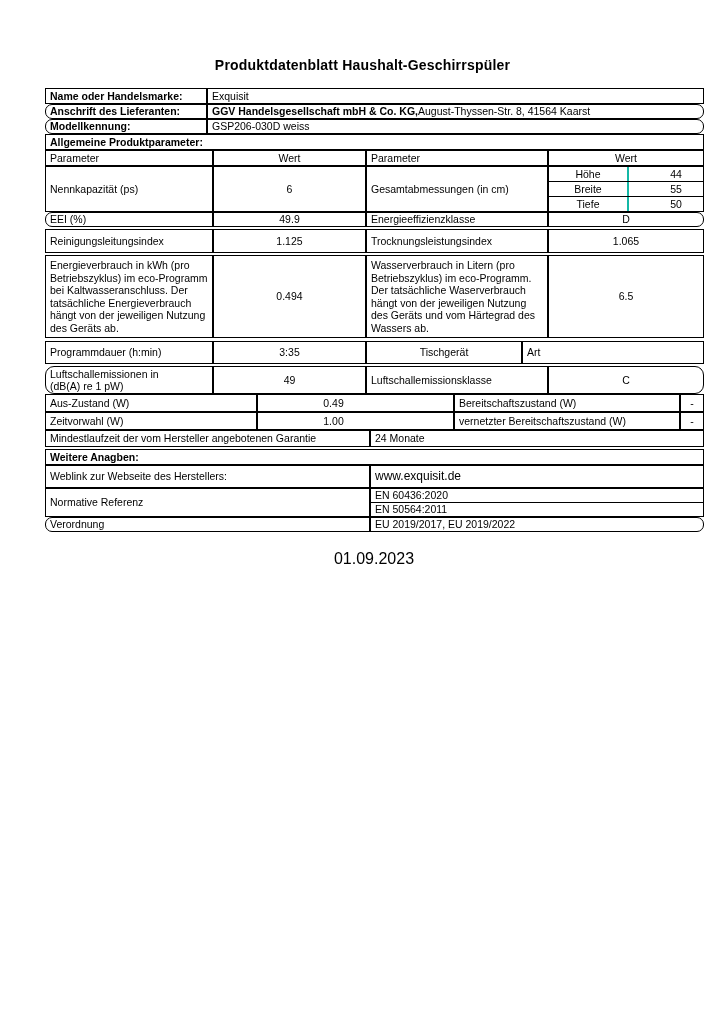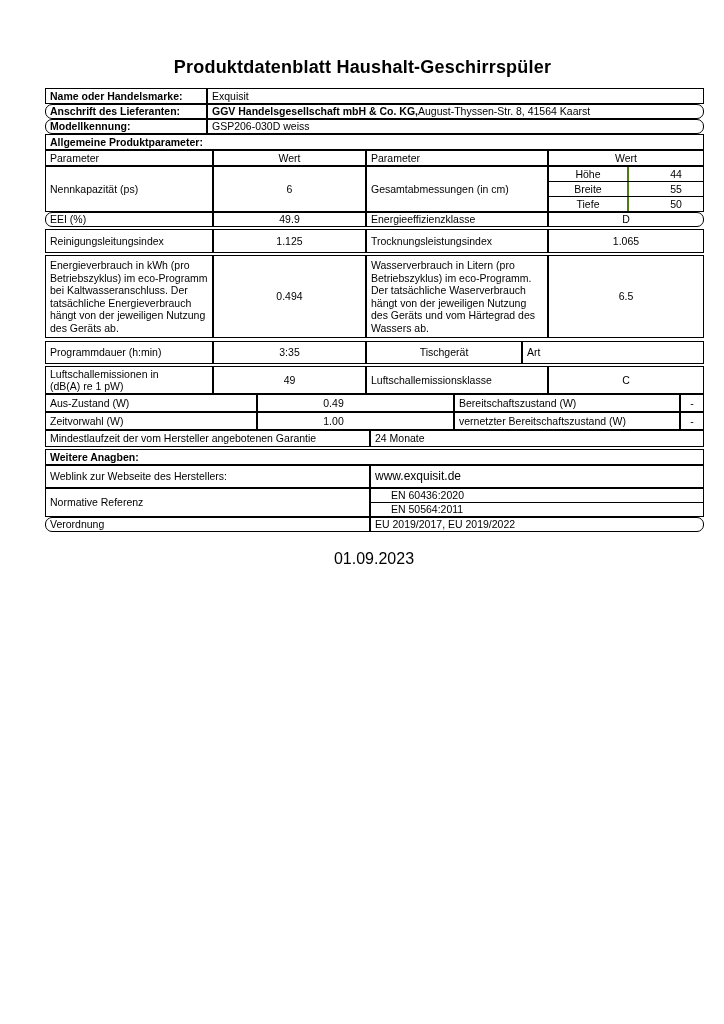--- a/index.html
+++ b/index.html
@@ -1,19 +1,19 @@
 <!DOCTYPE html>
 <html><head>
 <meta charset="utf-8">
 <style>
   html,body{margin:0;padding:0;background:#fff;}
   body{width:724px;height:1024px;font-family:"Liberation Sans",sans-serif;color:#000;}
   .page{position:relative;width:724px;height:1024px;overflow:hidden;background:#fff;}
   .doc-title{position:absolute;top:57px;left:33px;width:659px;text-align:center;
-             font-size:18px;font-weight:bold;letter-spacing:.2px;}
+             font-size:14px;font-weight:bold;letter-spacing:.2px;}
   .tbl{position:absolute;left:45px;top:88px;width:659px;font-size:10.5px;line-height:12.5px;}
   .row{display:flex;border:1px solid #000;background:#fff;box-sizing:border-box;align-items:stretch;}
   .gap2{margin-top:2px;}
   .gap3{margin-top:3px;}
   .cell{box-sizing:border-box;padding:1px 4px;display:flex;align-items:center;overflow:hidden;}
   .vline{border-left:2px solid #000;}
   .center{justify-content:center;text-align:center;padding-left:2px;padding-right:2px;}
   .c1{width:166px;}
   .c2{width:153px;}
   .c3{width:182px;}
@@ -21,28 +21,28 @@
   .tl{width:160px;}
   .tr{flex:1;}
   .bl{width:323px;}
   .br{flex:1;}
   .b{font-weight:bold;}
   .preline{white-space:pre-line;}
   .subcol{flex:1;display:flex;flex-direction:column;box-sizing:border-box;}
   .subrow{flex:1;display:flex;align-items:stretch;}
   .subrow + .subrow{border-top:1px solid #000;}
   .sublabel{width:78px;display:flex;align-items:center;justify-content:center;box-sizing:border-box;}
-  .subval{flex:1;display:flex;align-items:center;justify-content:center;border-left:2px solid #4d7c0f;box-sizing:border-box;padding-left:20px;}
+  .subval{flex:1;display:flex;align-items:center;justify-content:center;border-left:2px solid #14b8a6;box-sizing:border-box;padding-left:20px;}
   .stack{flex:1;display:flex;flex-direction:column;box-sizing:border-box;}
-  .stackrow{flex:1;display:flex;align-items:center;padding:0 20px;}
+  .stackrow{flex:1;display:flex;align-items:center;padding:0 4px;}
   .stackrow + .stackrow{border-top:1px solid #000;}
   .weblink{font-size:12px;}
   .doc-date{position:absolute;top:550px;left:45px;width:658px;text-align:center;font-size:16px;}
   .h16{height:16px;}.h15{height:15px;border-radius:7px;}.h46{height:46px;}.h24{height:24px;}.h83{height:83px;justify-content:center;}
-  .h23{height:23px;}.h28{height:28px;}.h18{height:18px;gap:44px;}.h17{height:17px;}.h29{height:29px;}
+  .h23{height:23px;}.h28{height:28px;border-radius:9px;}.h18{height:18px;gap:44px;}.h17{height:17px;}.h29{height:29px;}
 </style>
 </head>
 <body>
 
 <div class="page">
 
   <div class="doc-title">Produktdatenblatt Haushalt-Geschirrspüler</div>
 
   <div class="tbl">
 

